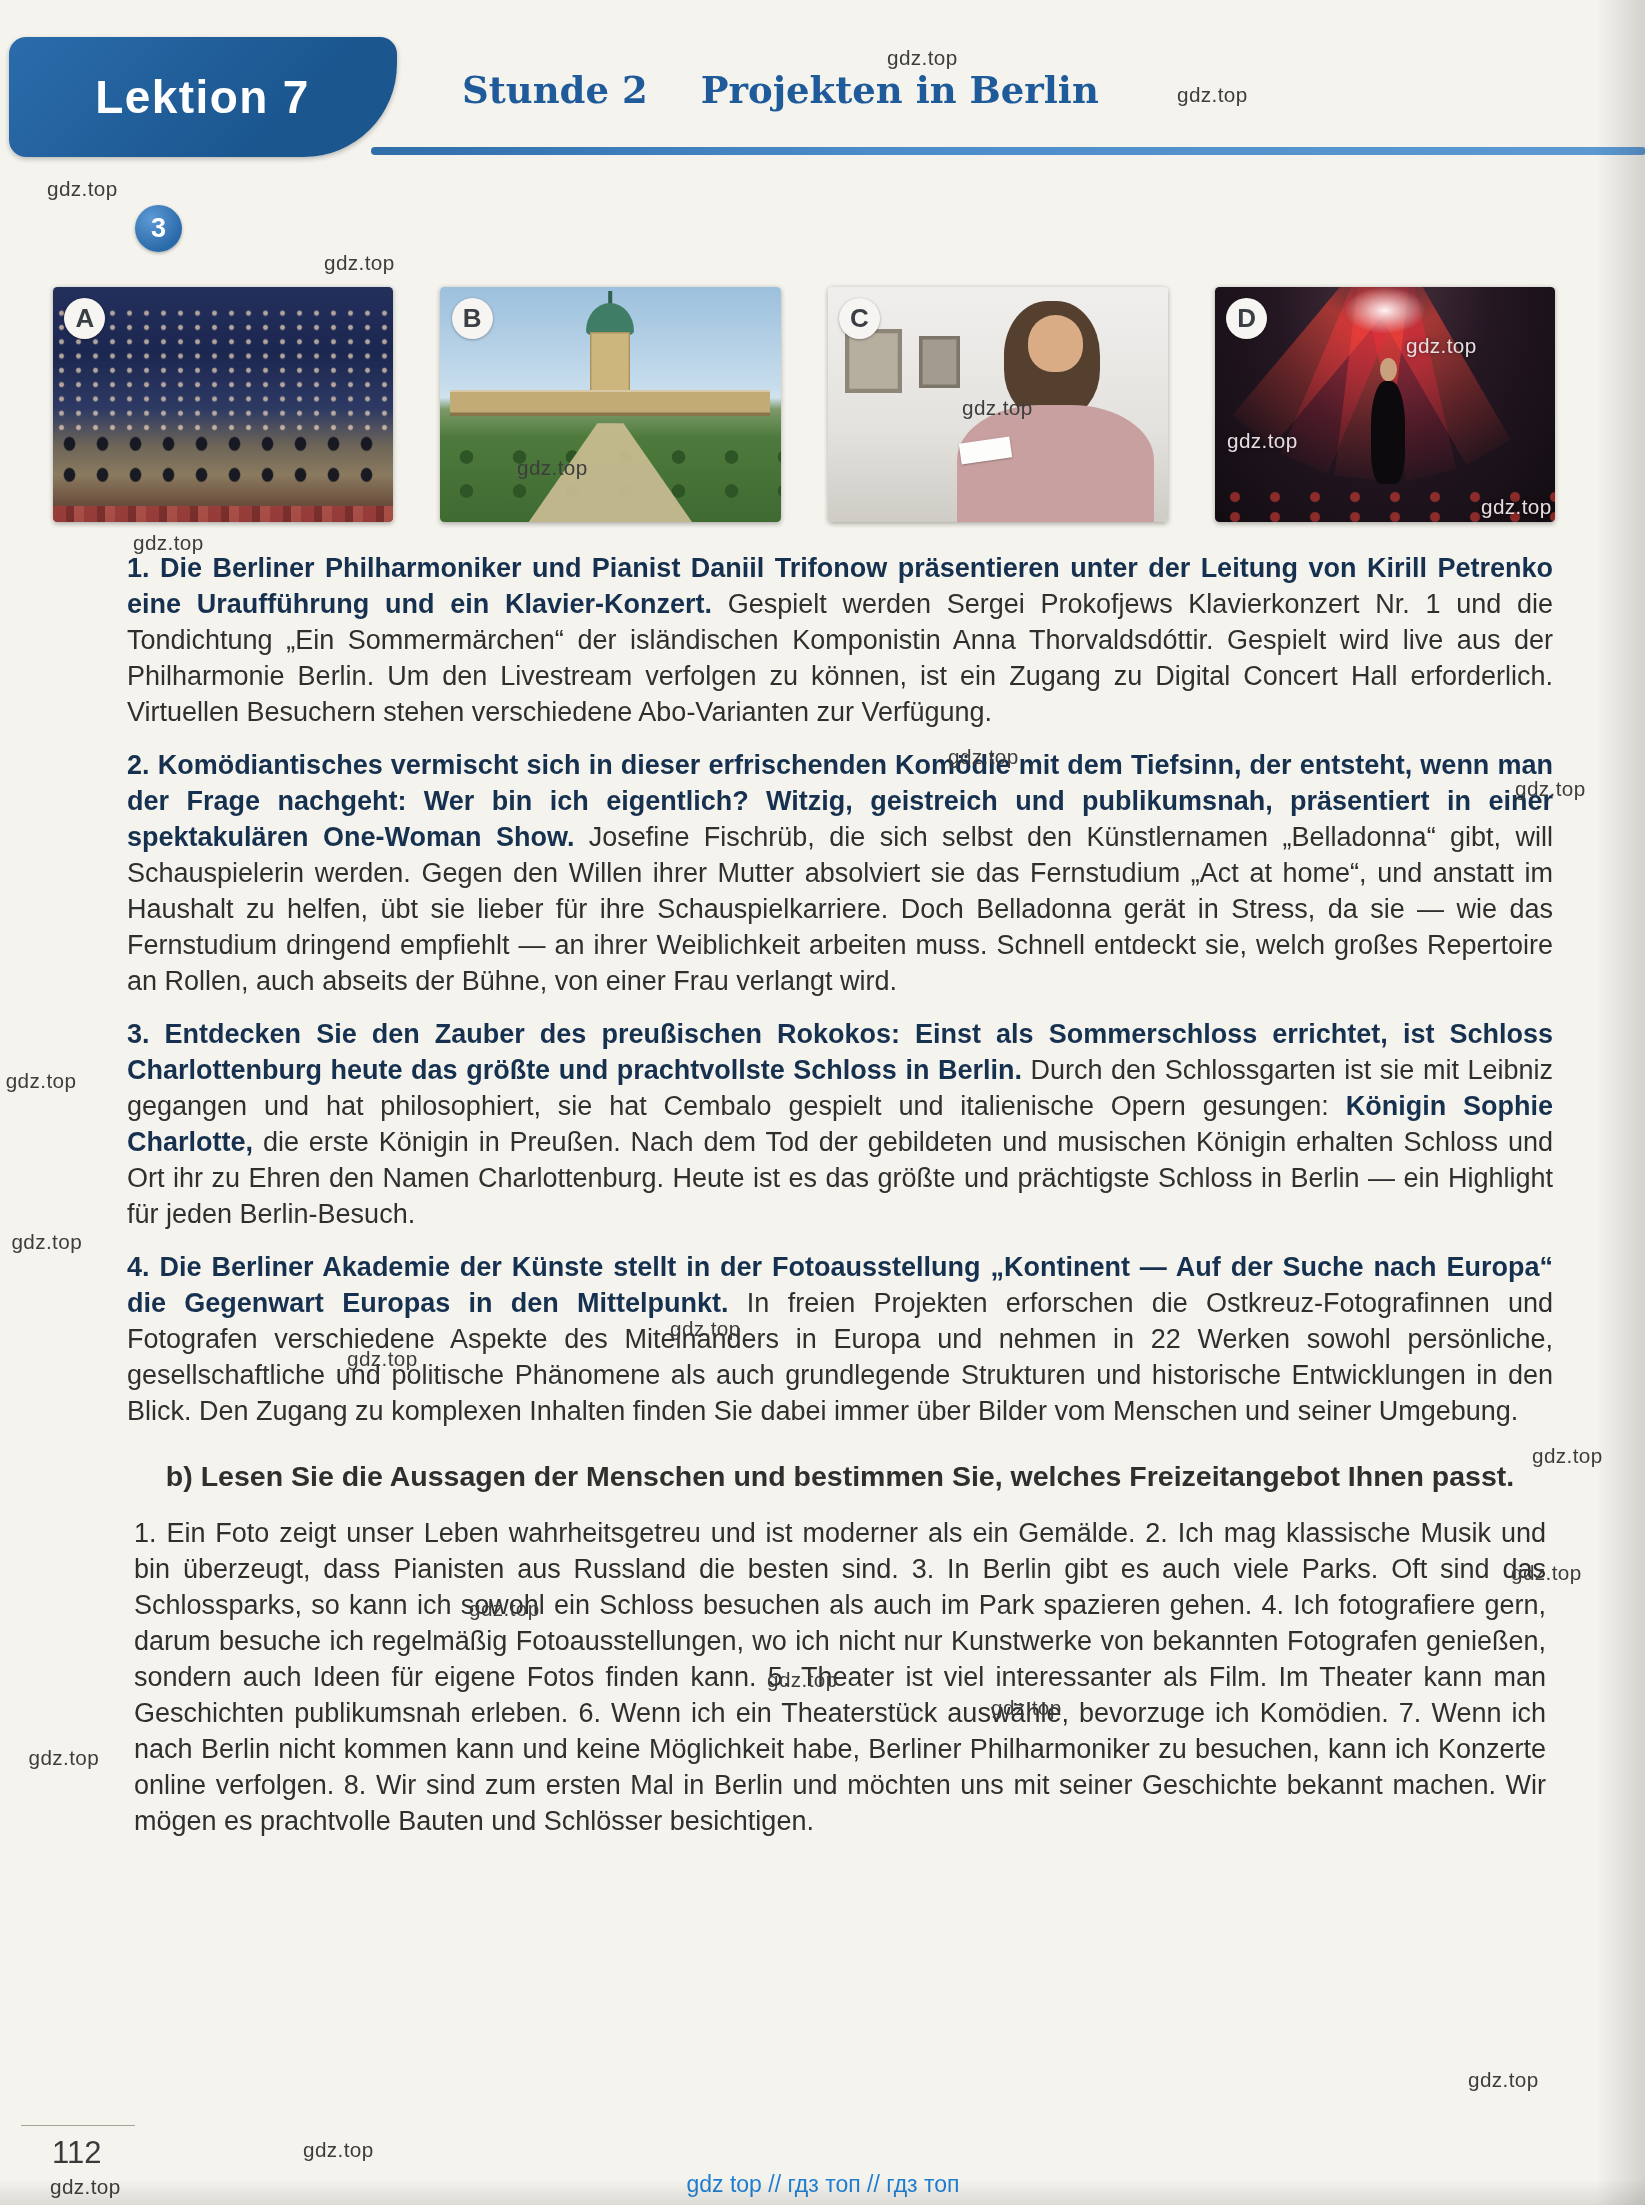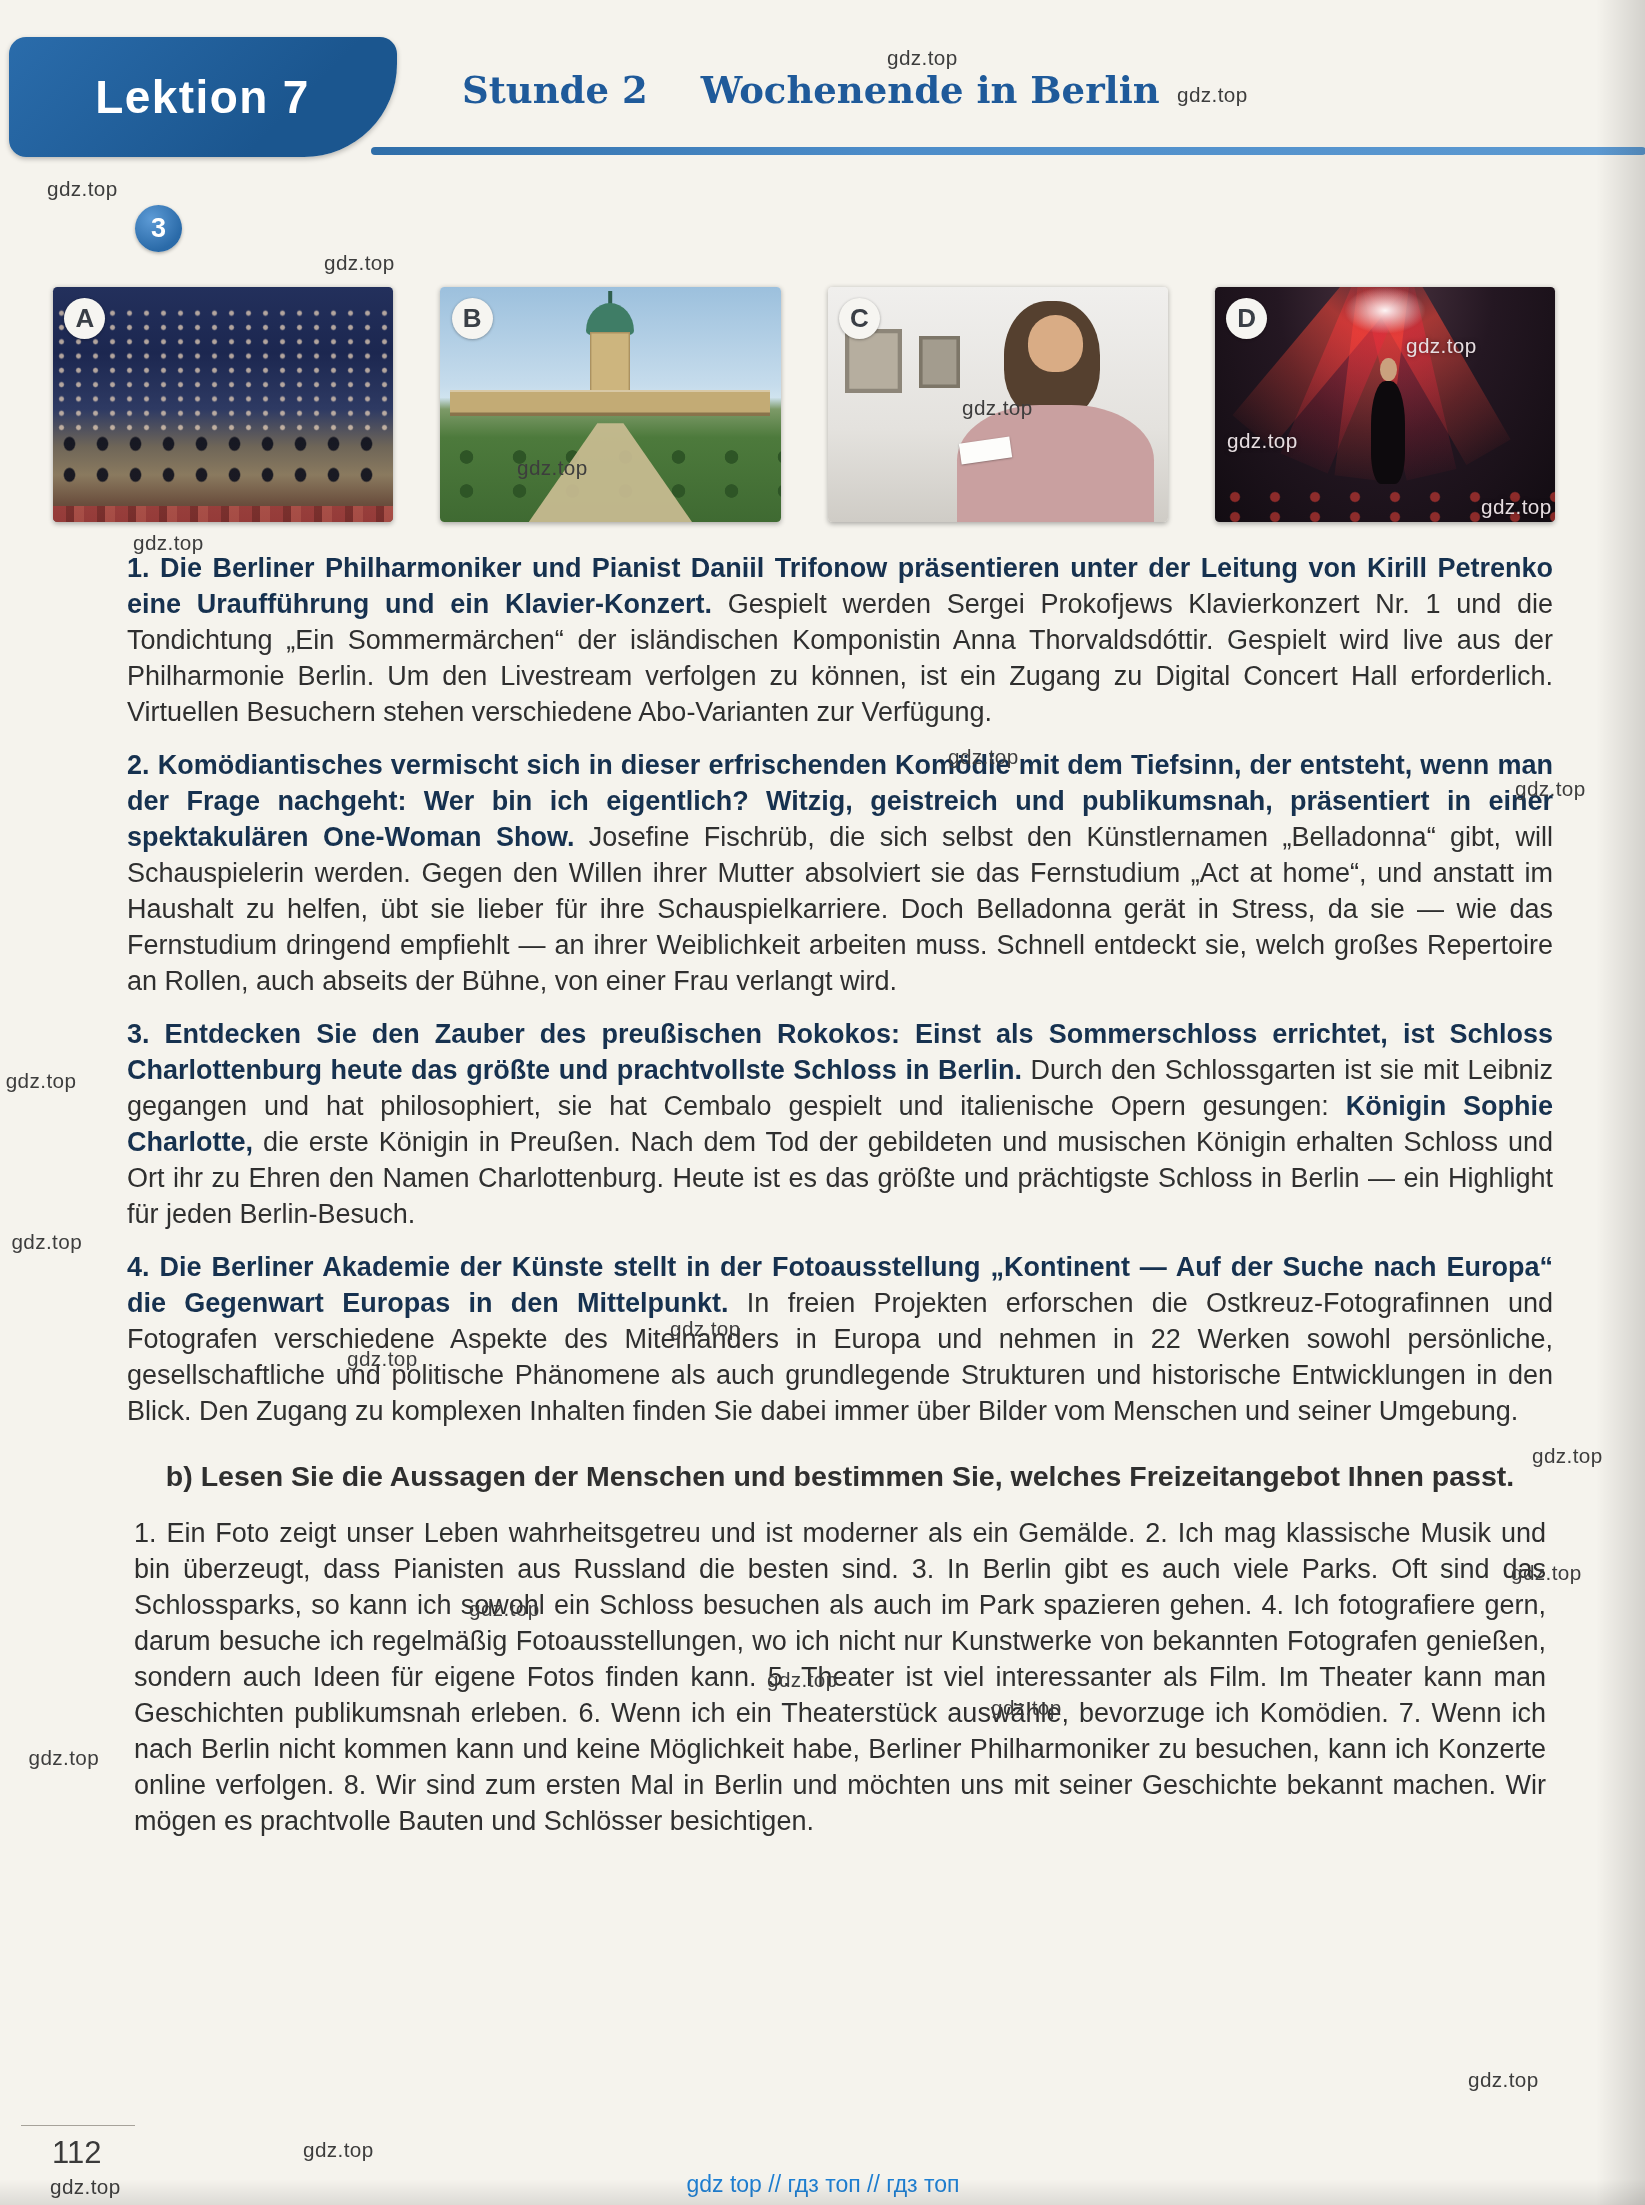--- a/index.html
+++ b/index.html
@@ -230,21 +230,21 @@
 
 <div class="page">
 
 
   <div class="banner">
     <span>Lektion 7</span>
   </div>
   <div class="header-line"></div>
   <div class="title">
     <span>Stunde 2</span>
-    <span>Wochenende in Berlin</span>
+    <span>Projekten in Berlin</span>
   </div>
 
   <div class="task-circle">3</div>
 
   <div class="photos">
     <div class="photo pa">
       <div class="photo-badge">A</div>
       <div class="pa-crowd"></div>
       <div class="pa-musicians"></div>
       <div class="pa-flowers"></div>

